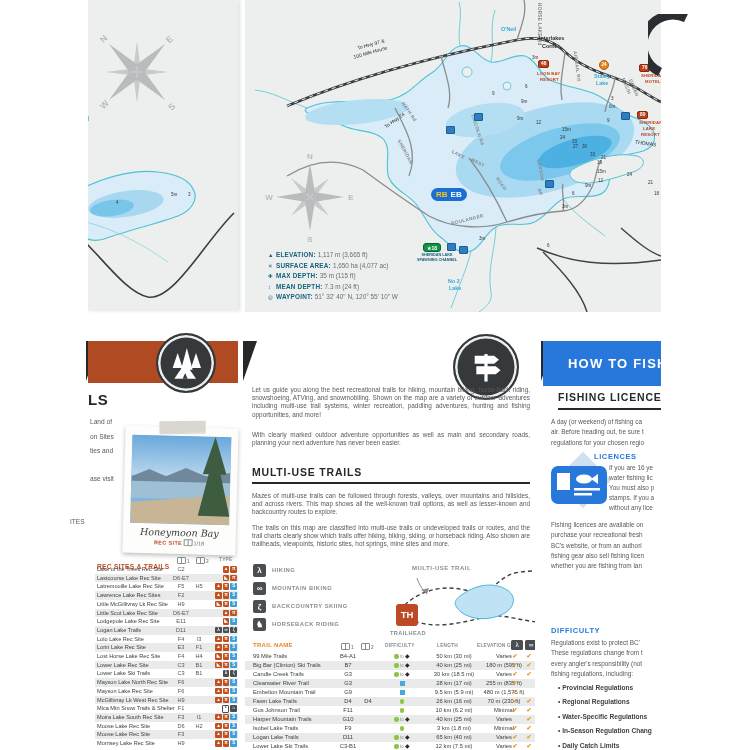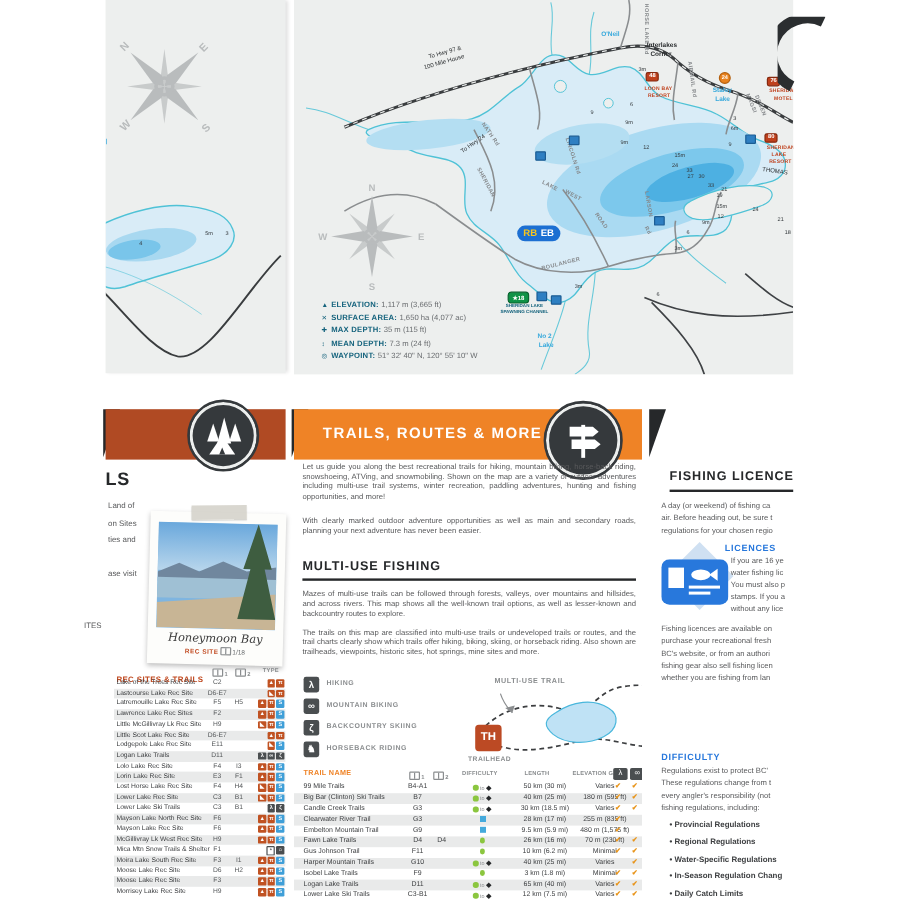--- a/index.html
+++ b/index.html
@@ -570,33 +570,30 @@
           <span class="ricons">
             <span class="tic ic-rust">▲</span>
             <span class="tic ic-rust">π</span>
             <span class="tic ic-blue">S</span>
           </span>
         </div>
       </div>
   </div>
 
   <div class="fold" style="left:243px;top:341px;"></div>
-  <div class="band" style="left:245px;width:290px;background:#ef8326;">
-    <span class="bandtitle abs" style="left:24px;top:13px;">TRAILS, ROUTES &amp; MORE</span>
-  </div>
   <div class="bigcircle" style="left:453px;top:334px;width:62px;height:62px;">
     <svg width="42" height="42" viewBox="0 0 52 52" fill="#fff">
       <rect x="24" y="10" width="4" height="34"></rect>
       <polygon points="12,12 36,12 42,17 36,22 12,22"></polygon>
       <polygon points="14,25 38,25 44,30 38,35 14,35"></polygon>
     </svg>
   </div>
   <div class="para" style="left:252px;top:386px;width:278px;">Let us guide you along the best recreational trails for hiking, mountain biking, horse-back riding, snowshoeing, ATVing, and snowmobiling. Shown on the map are a variety of outdoor adventures including multi-use trail systems, winter recreation, paddling adventures, hunting and fishing opportunities, and more!</div>
   <div class="para" style="left:252px;top:431px;width:278px;">With clearly marked outdoor adventure opportunities as well as main and secondary roads, planning your next adventure has never been easier.</div>
-  <div class="sechead abs" style="left:252px;top:466px;">MULTI-USE FISHING</div>
+  <div class="sechead abs" style="left:252px;top:466px;">MULTI-USE TRAILS</div>
   <div class="secrule" style="left:252px;top:482px;width:278px;"></div>
   <div class="para" style="left:252px;top:492px;width:278px;">Mazes of multi-use trails can be followed through forests, valleys, over mountains and hillsides, and across rivers. This map shows all the well-known trail options, as well as lesser-known and backcountry routes to explore.</div>
   <div class="para" style="left:252px;top:524px;width:278px;">The trails on this map are classified into multi-use trails or undeveloped trails or routes, and the trail charts clearly show which trails offer hiking, biking, skiing, or horseback riding. Also shown are trailheads, viewpoints, historic sites, hot springs, mine sites and more.</div>
   <div id="trail-legend">
       <div class="legrow" style="left: 253px; top: 564px; width: 120px;">
         <span class="legicon">λ</span>
         <span class="leglab">HIKING</span>
       </div>
       <div class="legrow" style="left: 253px; top: 582px; width: 120px;">
         <span class="legicon">∞</span>
@@ -754,30 +751,33 @@
           <span class="tcell tcent" style="left: 178px; width: 62px;">12 km (7.5 mi)</span>
           <span class="tcell tcent" style="left: 238px; width: 42px;">Varies</span>
           <span class="tcell chk" style="left: 264px; width: 12px;">✔</span>
           <span class="tcell chk" style="left: 278px; width: 12px;">✔</span>
           <span class="tcell chk" style="left: 306px; width: 12px;"></span>
         </div>
       </div>
   </div>
 
   <div class="fold" style="left:541px;top:341px;"></div>
+  <div class="band" style="left:543px;width:118px;background:#2878dc;height:45px;">
+    <span class="bandtitle abs" style="left:25px;top:15px;font-size:13px;">HOW TO FISH</span>
+  </div>
   <div class="abs" style="left:551px;top:386px;width:110px;height:364px;overflow:hidden;">
     <span class="sechead abs" style="left:7px;top:5px;">FISHING LICENCES &amp;</span>
     <div class="secrule" style="left:7px;top:22px;width:110px;"></div>
     <div id="fish-intro">
         <span class="rline" style="left: 0px; top: 32px;">A day (or weekend) of fishing ca</span>
         <span class="rline" style="left: 0px; top: 42.3px;">air. Before heading out, be sure t</span>
         <span class="rline" style="left: 0px; top: 52.6px;">regulations for your chosen regio</span>
       </div>
 
-    <span class="subhead" style="left:53px;top:66px;">LICENCES</span>
+    <span class="subhead" style="left:43px;top:66px;">LICENCES</span>
 
     <div class="abs" style="left:0px;top:70px;width:62px;height:56px;">
       <div class="abs" style="left:12px;top:4px;width:40px;height:40px;background:#cfe0f2;transform:rotate(45deg);"></div>
       <svg class="abs" style="left:0;top:10px;" width="56" height="40">
         <rect x="0" y="0" width="56" height="38" rx="7" fill="#2878dc"></rect>
         <rect x="6" y="7" width="13px" height="17" fill="#fff"></rect>
         <ellipse cx="33" cy="13" rx="8" ry="4.5" fill="#fff"></ellipse>
         <polygon points="40,13 47,8 47,18" fill="#fff"></polygon>
         <rect x="23" y="22" width="26" height="2.5" fill="#fff"></rect>
         <rect x="23" y="27" width="18" height="2.5" fill="#fff"></rect>

